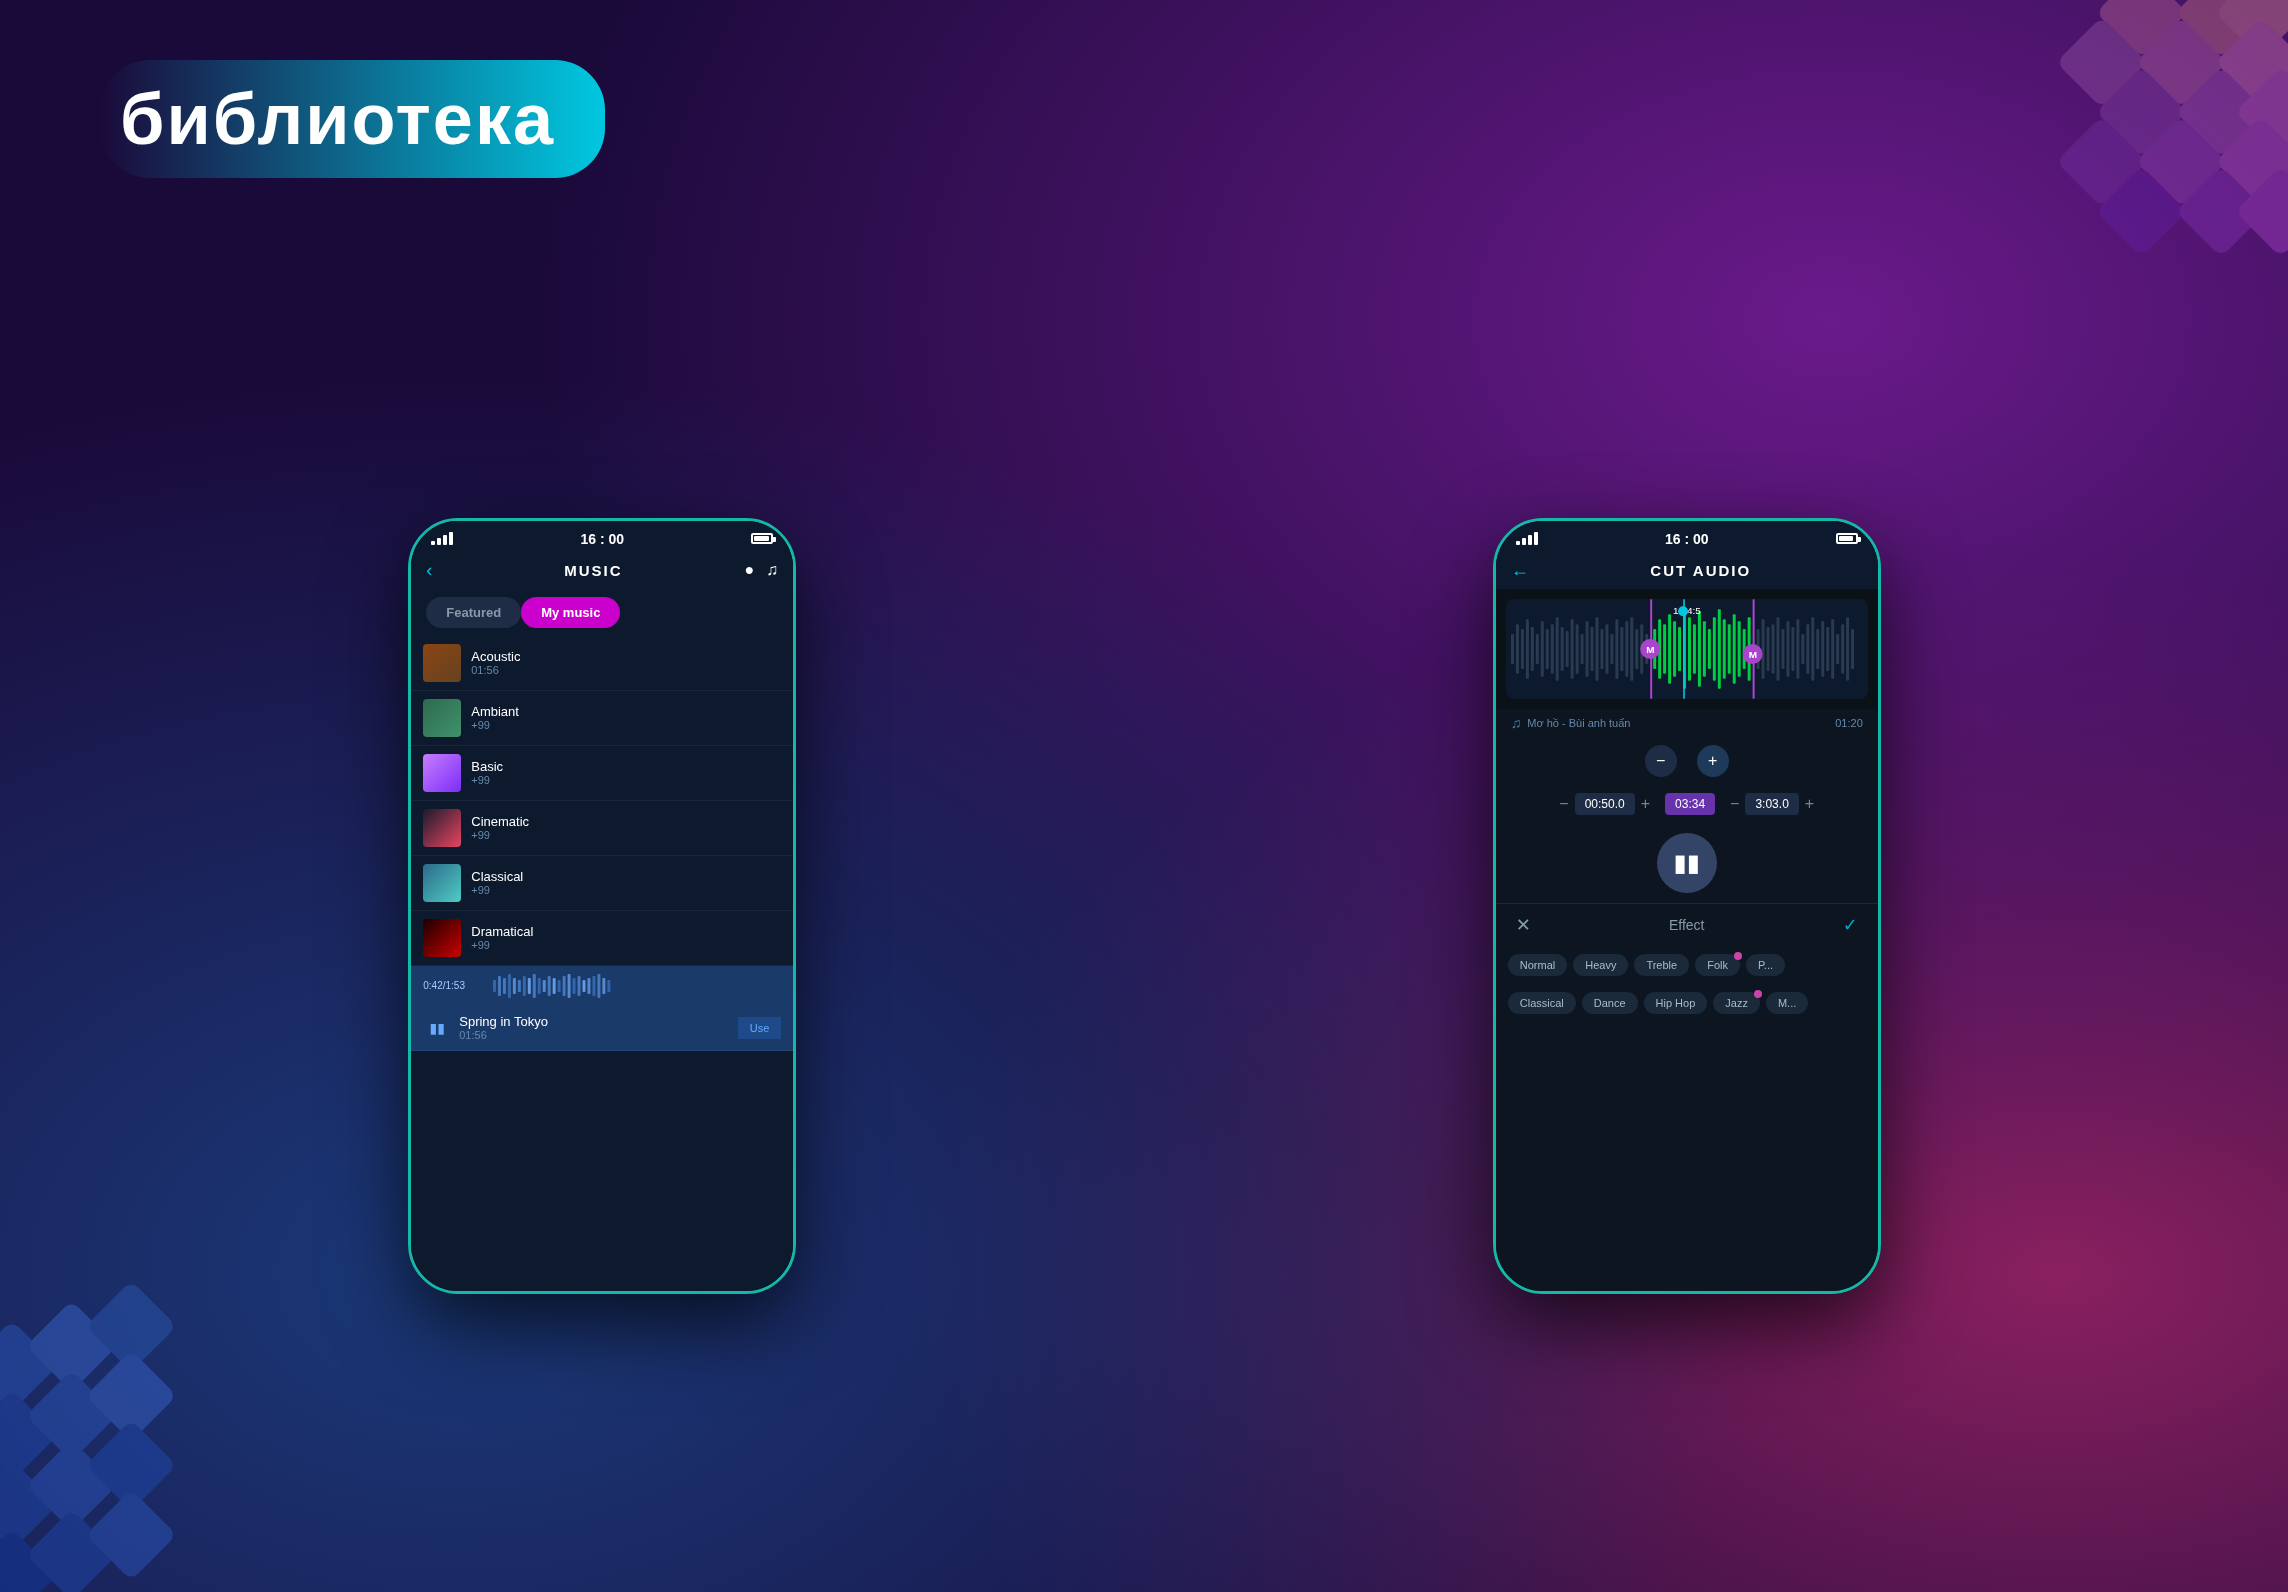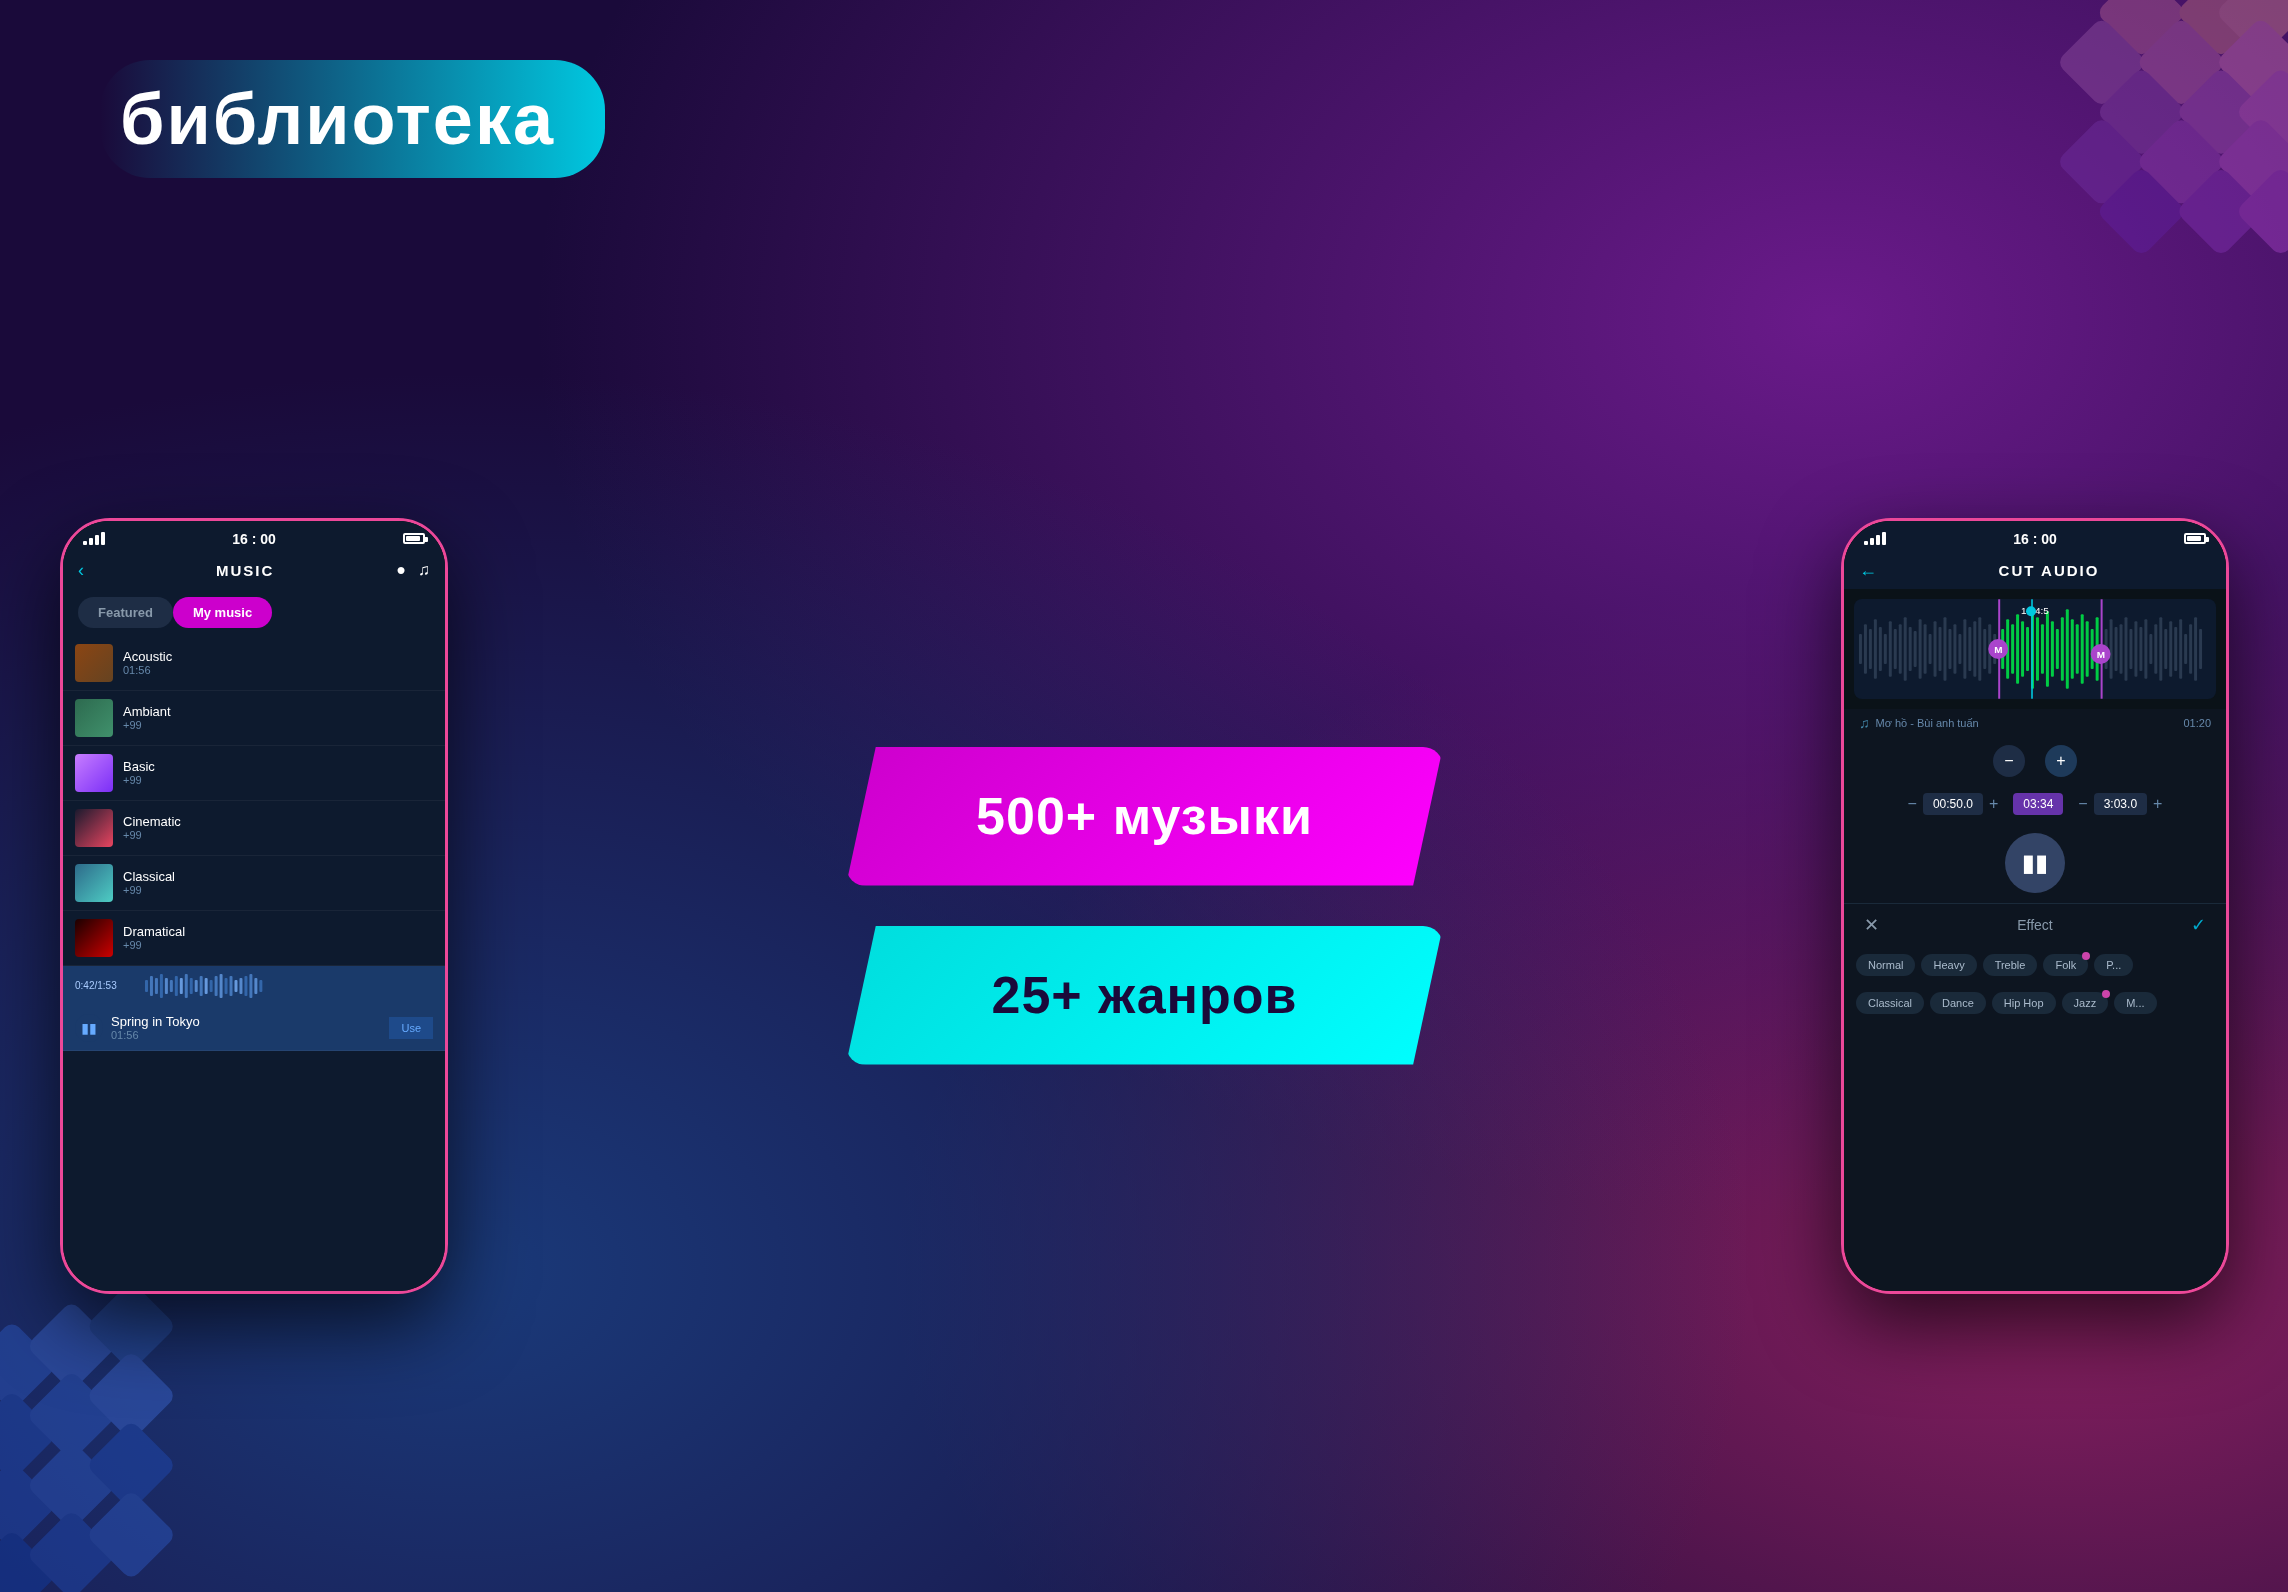--- a/index.html
+++ b/index.html
@@ -58,21 +58,21 @@
       z-index: 5;
       padding: 0 60px;
     }
 
     
     .phone-mockup {
       width: 388px;
       height: 776px;
       background: #111;
       border-radius: 50px;
-      border: 3px solid #ec4899;
+      border: 3px solid #14b8a6;
       overflow: hidden;
       position: relative;
       box-shadow: 0 30px 80px rgba(0,0,0,0.7);
       flex-shrink: 0;
     }
 
     .phone-screen {
       width: 100%;
       height: 100%;
       background: #0d1a2e;
@@ -654,28 +654,20 @@
           <div class="music-info">
             <div class="music-name">Spring in Tokyo</div>
             <div class="music-sub">01:56</div>
           </div>
           <button class="use-btn">Use</button>
         </div>
       </div>
     </div>
   </div>
 
-  <div class="center-section">
-    <div class="banner banner-music">
-      <span class="banner-text">500+ музыки</span>
-    </div>
-    <div class="banner banner-genres">
-      <span class="banner-text">25+ жанров</span>
-    </div>
-  </div>
 
   <div class="phone-mockup">
     <div class="phone-screen cut-audio-screen">
 
       <div class="status-bar">
         <div class="status-signal">
           <div class="signal-bar" style="height:4px"></div>
           <div class="signal-bar" style="height:7px"></div>
           <div class="signal-bar" style="height:10px"></div>
           <div class="signal-bar" style="height:13px"></div>

